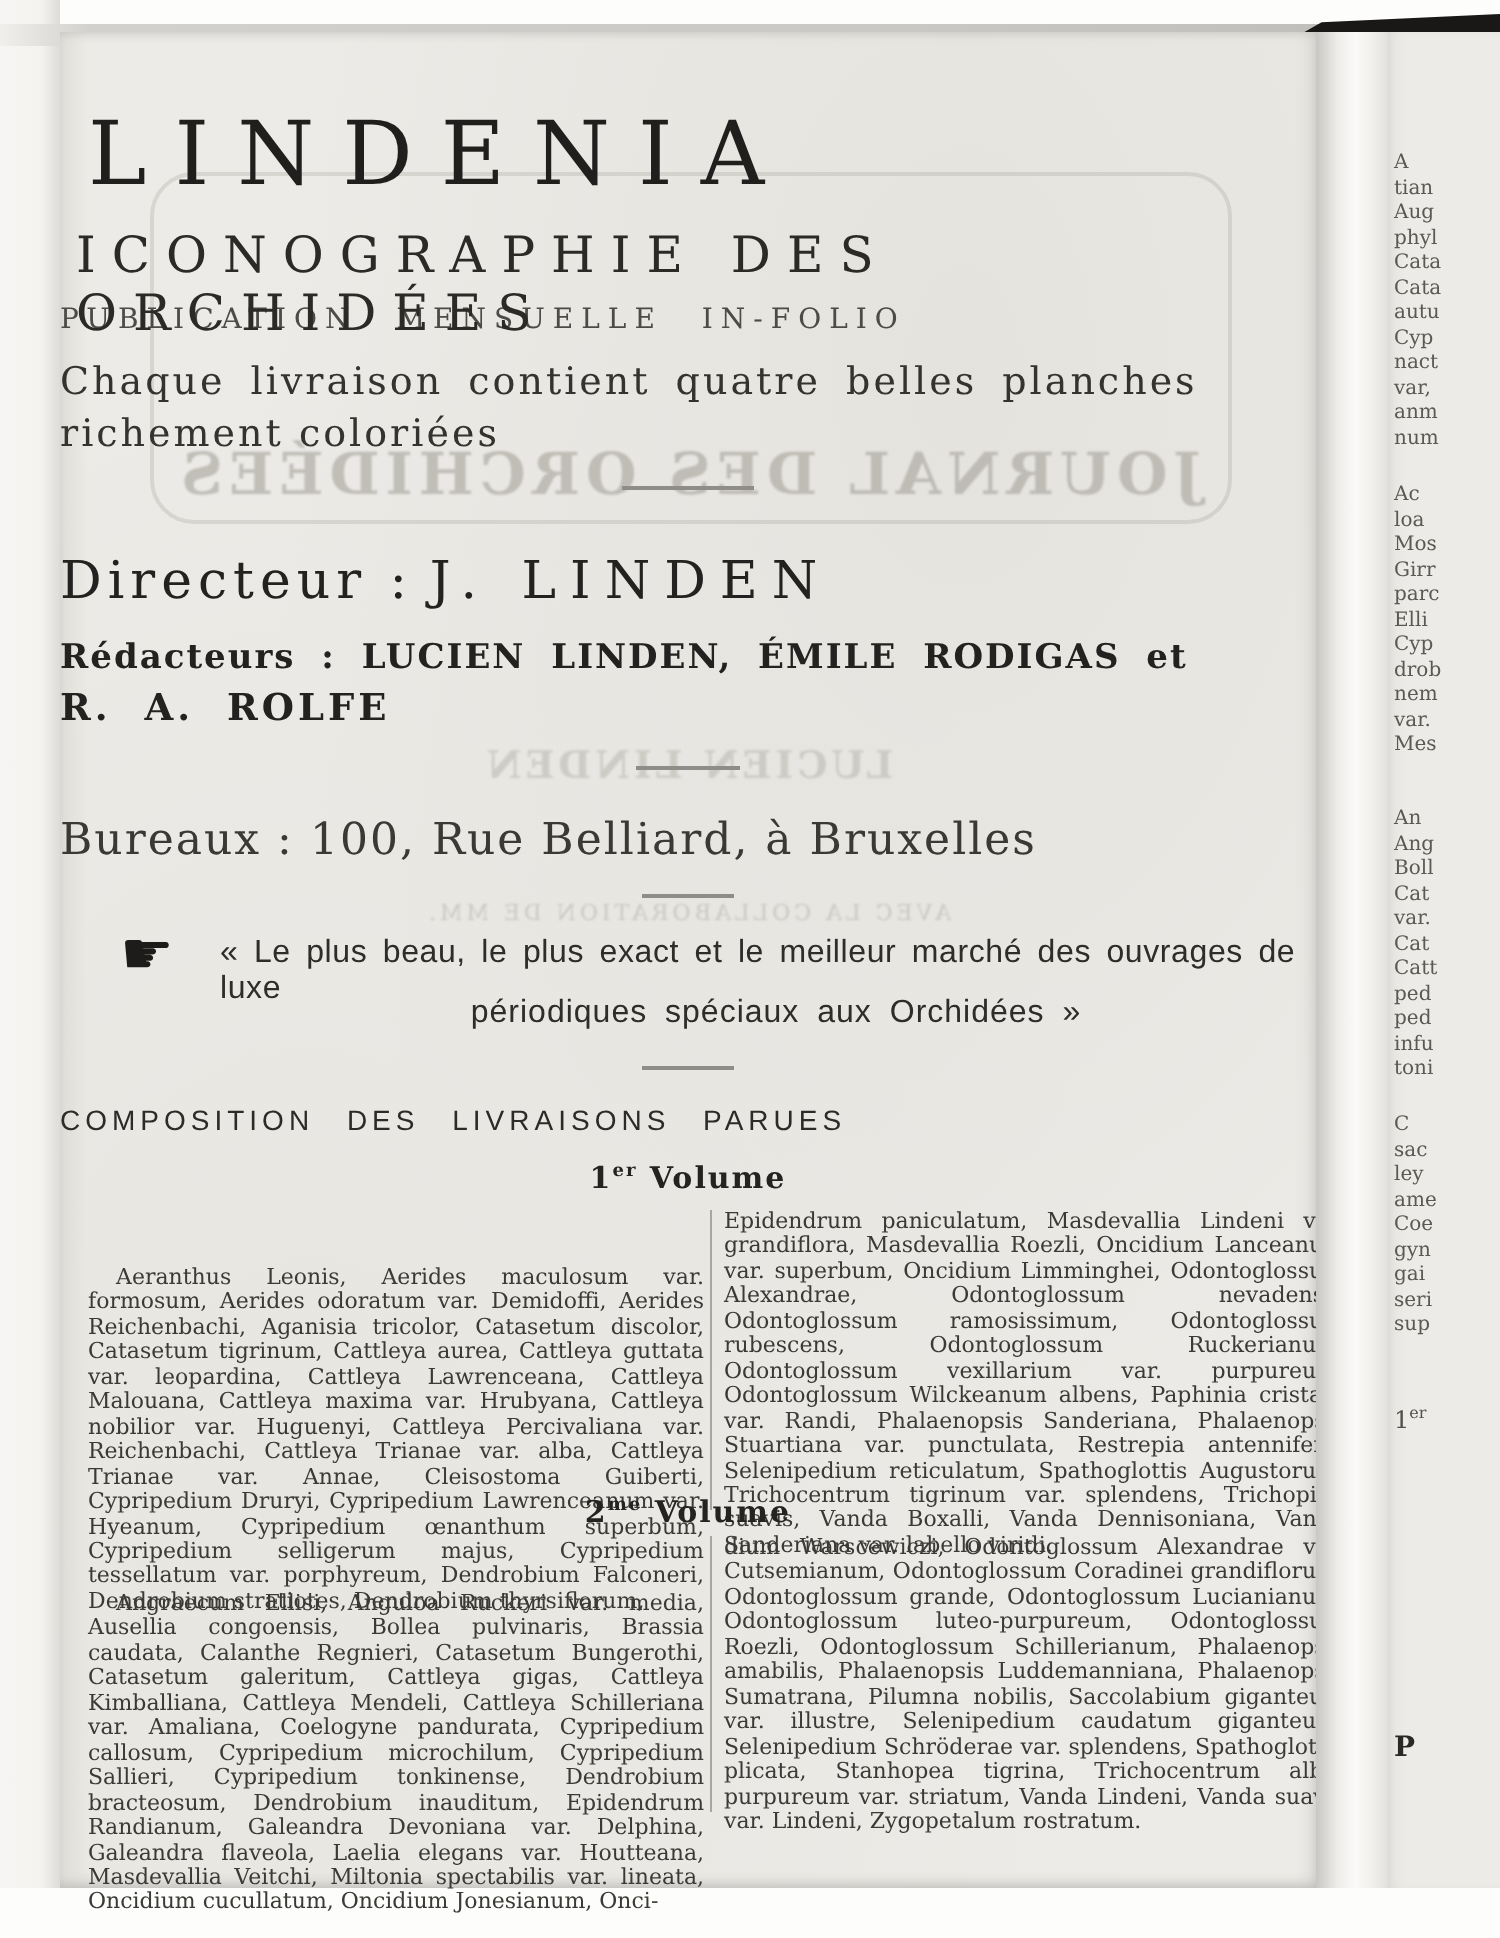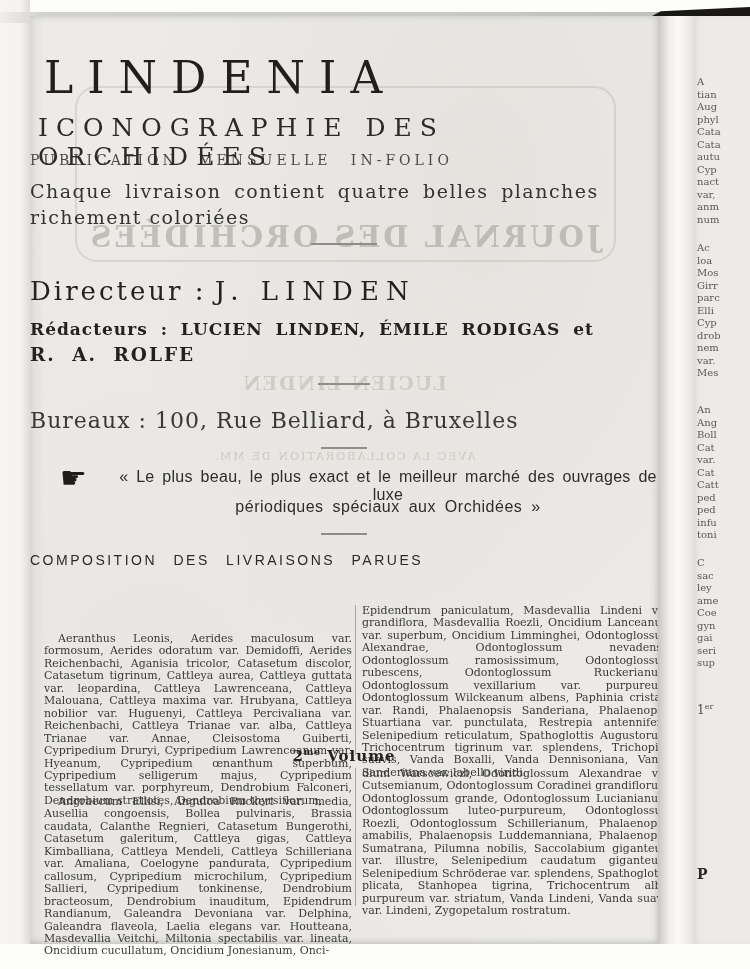--- a/index.html
+++ b/index.html
@@ -51,21 +51,21 @@
 
   .director{top:260px;font-size:26px;color:#232220;}
   .director .dlabel{letter-spacing:3px;}
   .director .dname{letter-spacing:7px;}
   .editors1{top:303px;font-size:17px;font-weight:bold;letter-spacing:1px;word-spacing:6px;color:#232220;}
   .editors2{top:328px;font-size:18.5px;font-weight:bold;letter-spacing:2px;word-spacing:8px;color:#232220;}
   .address{top:392px;font-size:22px;letter-spacing:1px;color:#3a3935;}
 
   .manicule{position:absolute;left:30px;top:447px;font-size:30px;line-height:30px;color:#1d1c1a;
     font-family:"DejaVu Sans",sans-serif;}
-  .quote1{position:absolute;left:80px;top:452px;width:556px;text-align:center;
+  .quote1{position:absolute;left:80px;top:452px;width:556px;text-align:left;
     font-family:"Liberation Sans",sans-serif;font-size:16px;letter-spacing:.3px;word-spacing:3px;color:#2e2d2a;}
   .quote2{position:absolute;left:80px;top:482px;width:556px;text-align:center;
     font-family:"Liberation Sans",sans-serif;font-size:16px;letter-spacing:.5px;word-spacing:4px;color:#2e2d2a;}
 
   .comp-heading{top:536px;font-family:"Liberation Sans",sans-serif;font-size:14px;
     letter-spacing:2.5px;word-spacing:10px;color:#2c2b29;}
   .vol-heading{position:absolute;left:0;width:100%;text-align:center;font-weight:bold;
     font-size:15px;letter-spacing:1px;color:#242321;}
   .vol-heading sup{font-size:9px;}
   .vol1-heading{top:564px;}
@@ -130,20 +130,21 @@
     <div class="center address">Bureaux : 100, Rue Belliard, à Bruxelles</div>
     <div class="rule rule3"></div>
 
     <div class="manicule">☛</div>
     <div class="quote1">« Le plus beau, le plus exact et le meilleur marché des ouvrages de luxe</div>
     <div class="quote2">périodiques spéciaux aux Orchidées »</div>
     <div class="rule rule4"></div>
 
     <div class="center comp-heading">COMPOSITION DES LIVRAISONS PARUES</div>
 
+    <div class="vol-heading vol1-heading"><span>1</span><sup>er</sup> <span>Volume</span></div>
     <div class="col c-left row1 indent">Aeranthus Leonis, Aerides maculosum var. formosum, Aerides odoratum var. Demidoffi, Aerides Reichenbachi, Aganisia tricolor, Catasetum discolor, Catasetum tigrinum, Cattleya aurea, Cattleya guttata var. leopardina, Cattleya Lawrenceana, Cattleya Malouana, Cattleya maxima var. Hrubyana, Cattleya nobilior var. Huguenyi, Cattleya Percivaliana var. Reichenbachi, Cattleya Trianae var. alba, Cattleya Trianae var. Annae, Cleisostoma Guiberti, Cypripedium Druryi, Cypripedium Lawrenceanum var. Hyeanum, Cypripedium œnanthum superbum, Cypripedium selligerum majus, Cypripedium tessellatum var. porphyreum, Dendrobium Falconeri, Dendrobium stratiotes, Dendrobium thyrsiflorum,</div>
     <div class="col c-right row1">Epidendrum paniculatum, Masdevallia Lindeni var. grandiflora, Masdevallia Roezli, Oncidium Lanceanum var. superbum, Oncidium Limminghei, Odontoglossum Alexandrae, Odontoglossum nevadense, Odontoglossum ramosissimum, Odontoglossum rubescens, Odontoglossum Ruckerianum, Odontoglossum vexillarium var. purpureum, Odontoglossum Wilckeanum albens, Paphinia cristata var. Randi, Phalaenopsis Sanderiana, Phalaenopsis Stuartiana var. punctulata, Restrepia antennifera, Selenipedium reticulatum, Spathoglottis Augustorum, Trichocentrum tigrinum var. splendens, Trichopilia suavis, Vanda Boxalli, Vanda Dennisoniana, Vanda Sanderiana var. labello viridi.</div>
     <div class="col-divider div1"></div>
 
     <div class="vol-heading vol2-heading"><span>2</span><sup>me</sup> <span>Volume</span></div>
     <div class="col c-left row2 indent">Angraecum Ellisi, Anguloa Ruckeri var. media, Ausellia congoensis, Bollea pulvinaris, Brassia caudata, Calanthe Regnieri, Catasetum Bungerothi, Catasetum galeritum, Cattleya gigas, Cattleya Kimballiana, Cattleya Mendeli, Cattleya Schilleriana var. Amaliana, Coelogyne pandurata, Cypripedium callosum, Cypripedium microchilum, Cypripedium Sallieri, Cypripedium tonkinense, Dendrobium bracteosum, Dendrobium inauditum, Epidendrum Randianum, Galeandra Devoniana var. Delphina, Galeandra flaveola, Laelia elegans var. Houtteana, Masdevallia Veitchi, Miltonia spectabilis var. lineata, Oncidium cucullatum, Oncidium Jonesianum, Onci-</div>
     <div class="col c-right row2">dium Warscewiczi, Odontoglossum Alexandrae var. Cutsemianum, Odontoglossum Coradinei grandiflorum, Odontoglossum grande, Odontoglossum Lucianianum, Odontoglossum luteo-purpureum, Odontoglossum Roezli, Odontoglossum Schillerianum, Phalaenopsis amabilis, Phalaenopsis Luddemanniana, Phalaenopsis Sumatrana, Pilumna nobilis, Saccolabium giganteum var. illustre, Selenipedium caudatum giganteum, Selenipedium Schröderae var. splendens, Spathoglottis plicata, Stanhopea tigrina, Trichocentrum albo-purpureum var. striatum, Vanda Lindeni, Vanda suavis var. Lindeni, Zygopetalum rostratum.</div>
     <div class="col-divider div2"></div>
   </div>
 

